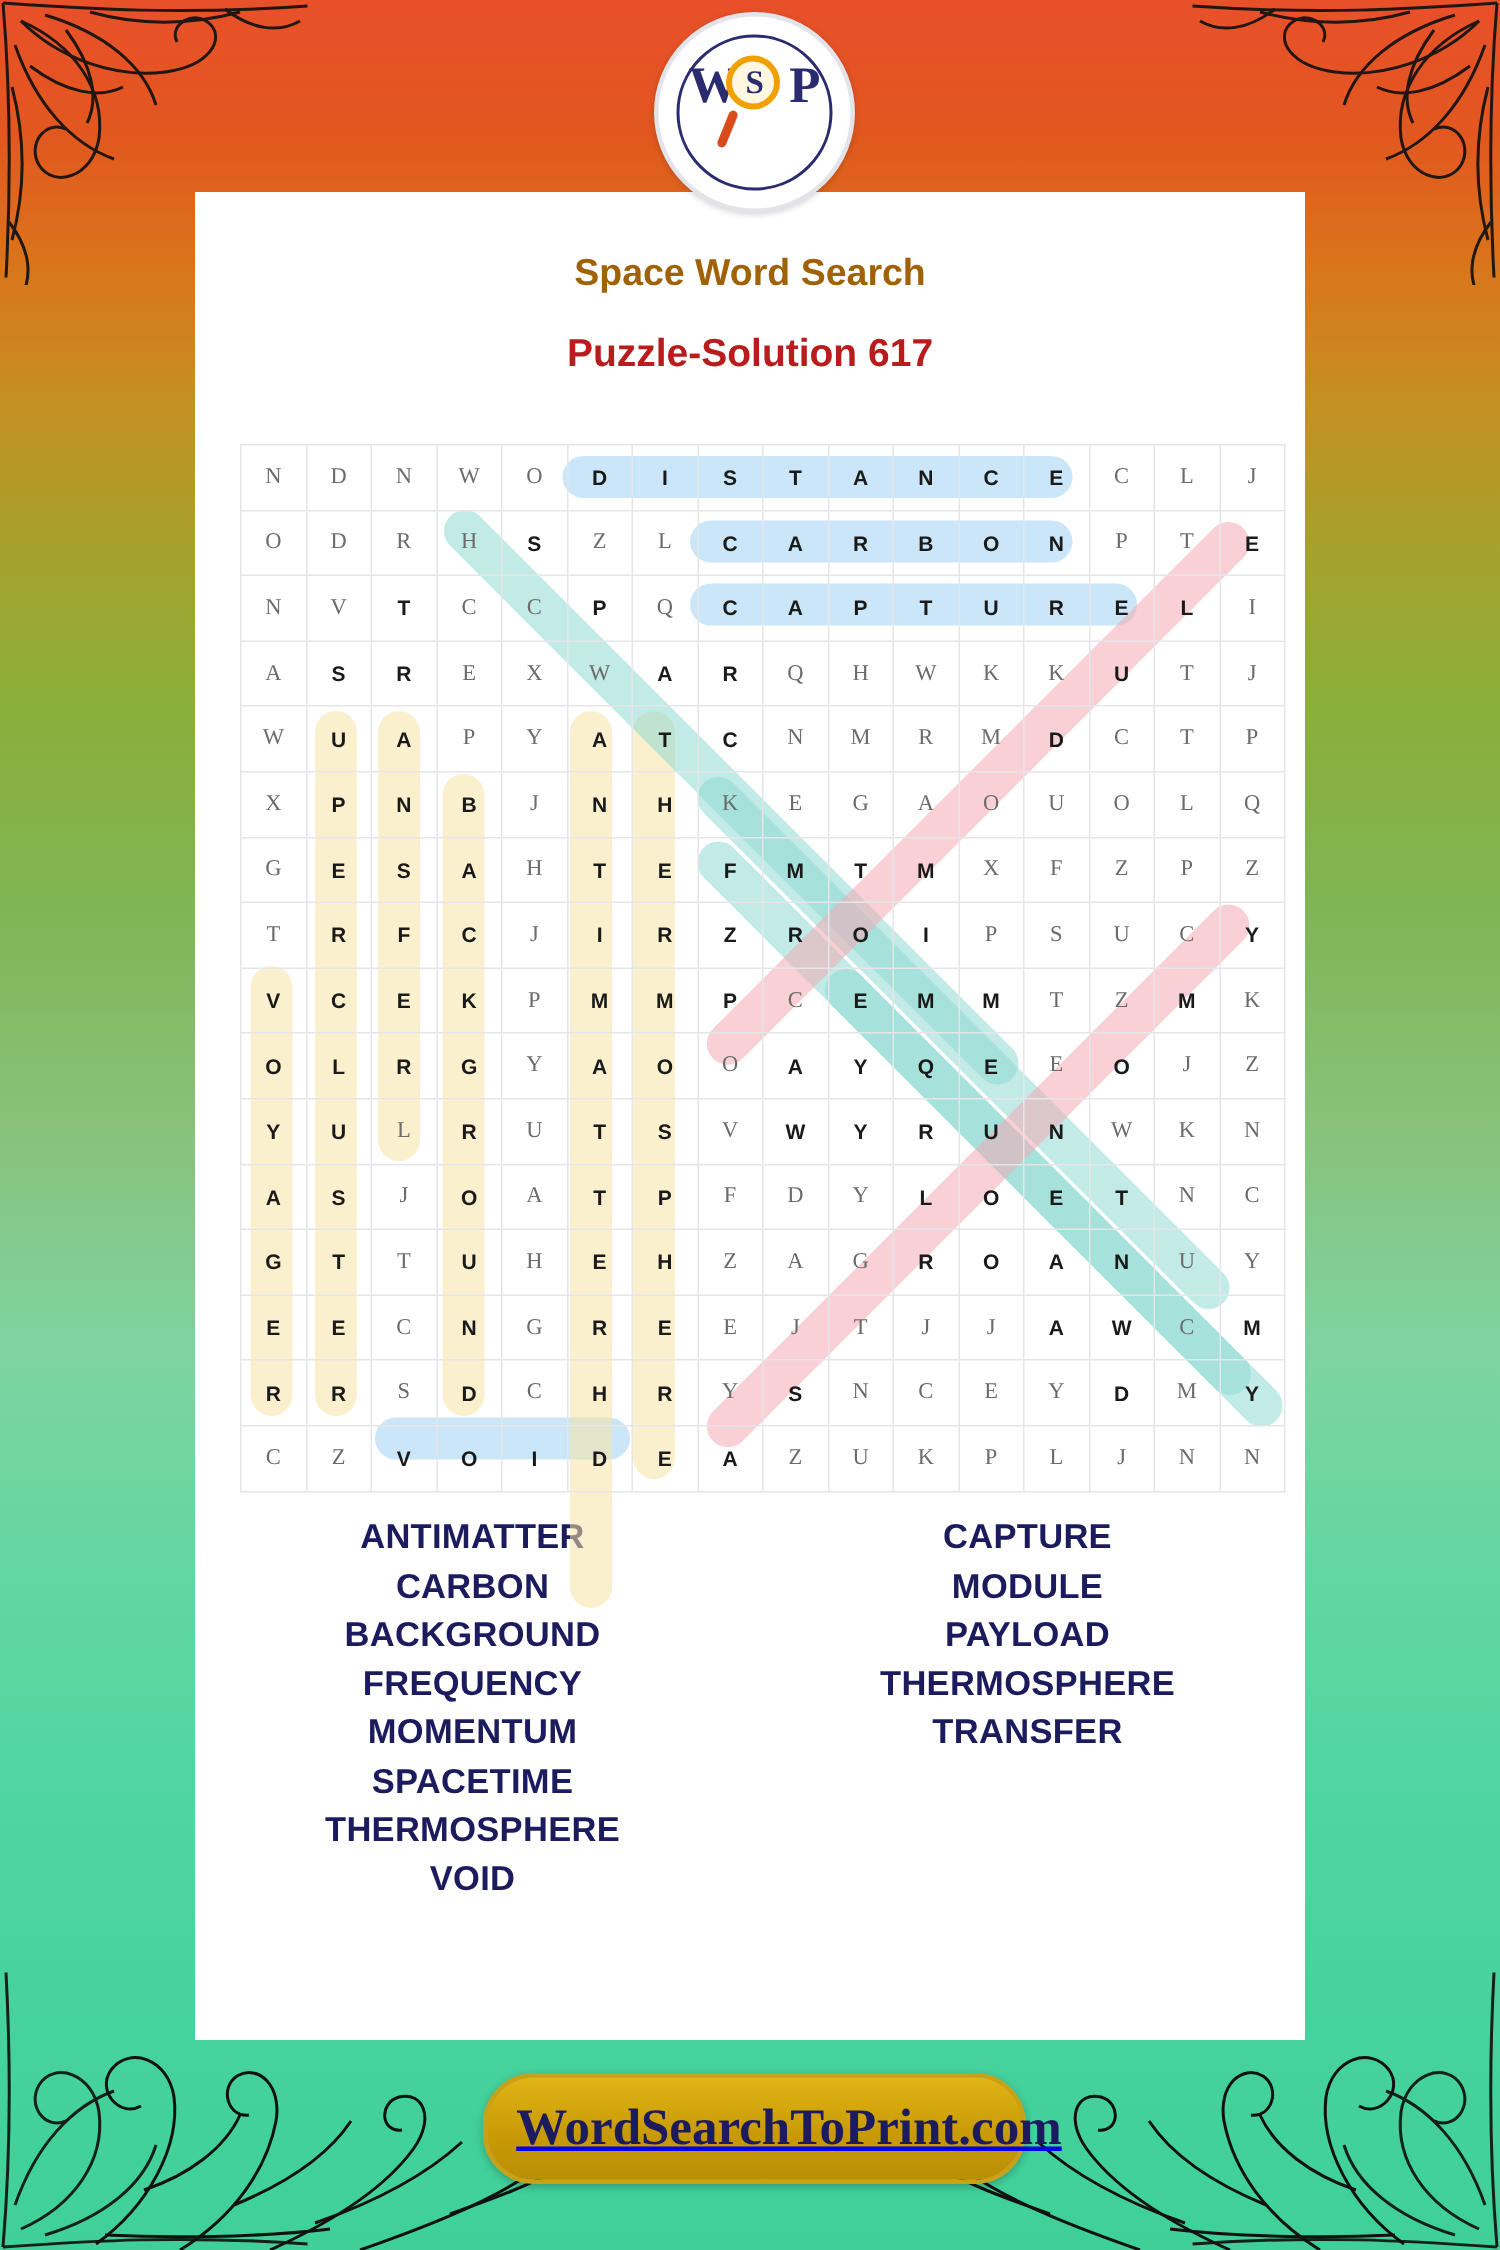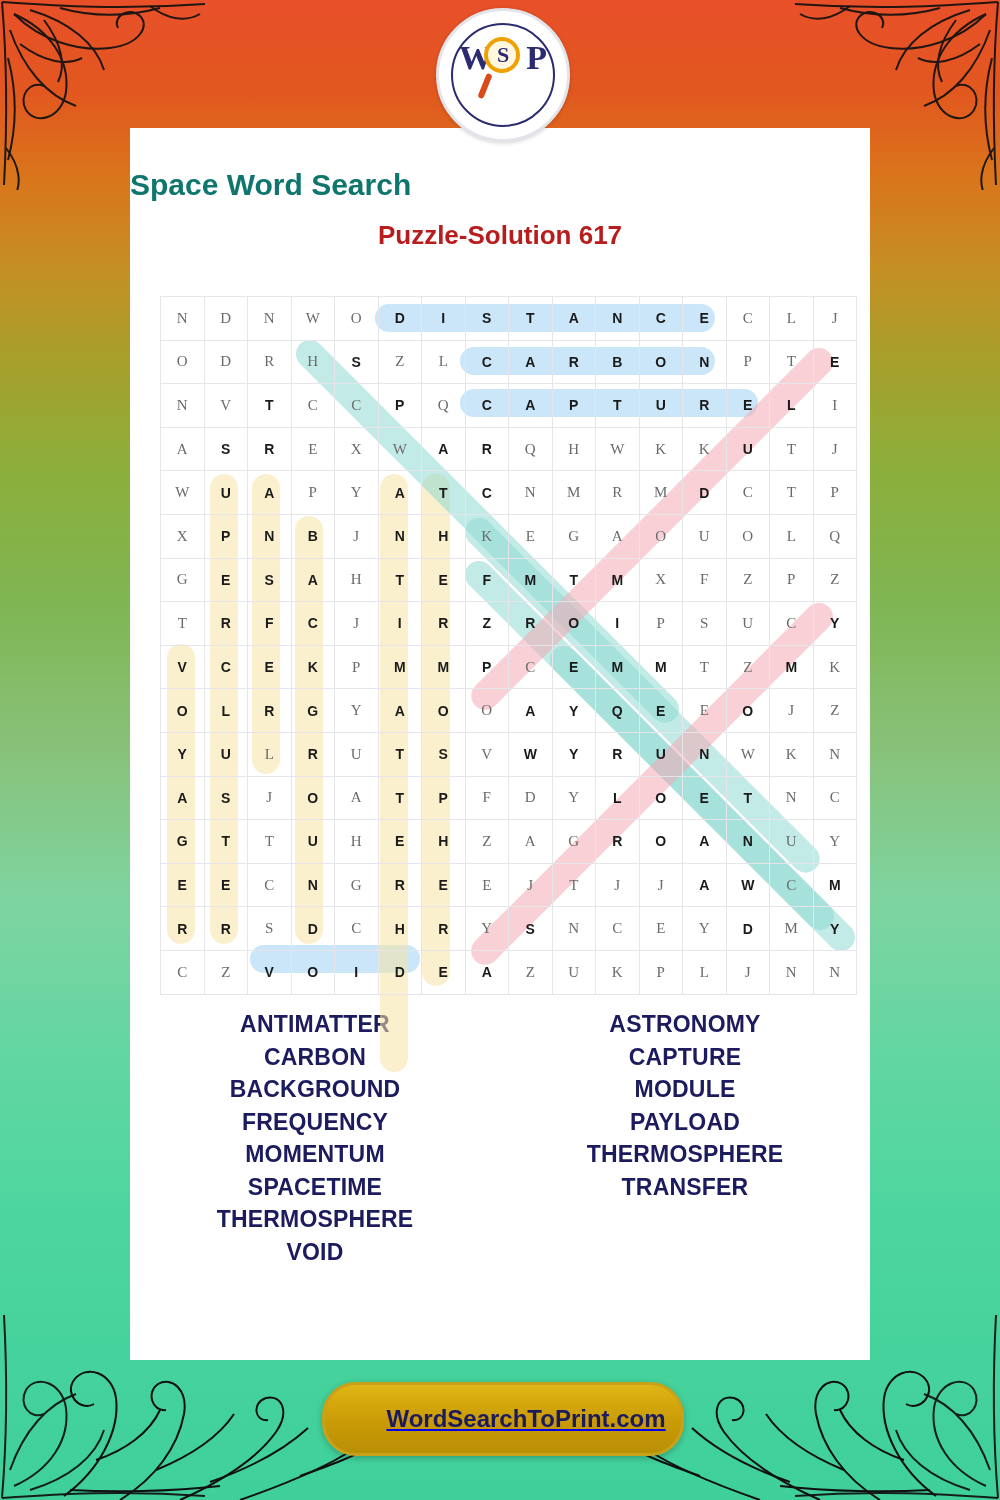--- a/index.html
+++ b/index.html
@@ -124,23 +124,24 @@
     transform: rotate(22deg);
     border-radius: 3px;
   }
 
   
   #title {
     position: absolute;
     top: 40px;
     left: 0;
     width: 100%;
-    font-size: 30px;
+    text-align: center;
+    font-size: 25px;
     font-weight: bold;
-    color: #0f766e;
+    color: #a16207;
   }
   #subtitle {
     position: absolute;
     top: 92px;
     left: 0;
     width: 100%;
     text-align: center;
     font-size: 26px;
     font-weight: bold;
     color: #b91c1c;
@@ -228,24 +229,24 @@
     border-radius: 34px;
     background: linear-gradient(180deg, #e0b515 0%, #c99a06 55%, #b98f05 100%);
     border: 3px solid #c8a11a;
     box-shadow: 0 2px 6px rgba(0,0,0,0.25);
     display: flex;
     align-items: center;
     justify-content: center;
     z-index: 6;
   }
   #footer-btn span {
-    font-size: 24px;
+    font-size: 34px;
     font-weight: bold;
     color: #1b1b5e;
-    font-family: Liberation Sans, sans-serif;
+    font-family: Liberation Serif, serif;
     margin-left: 46px;
   }
 </style>
 </head>
 <body>
 
 <div id="page">
 
   <svg class="corner tl" viewBox="0 0 210 190">
     <g fill="none" stroke="#111" stroke-width="2">
@@ -670,21 +671,20 @@
         <div>ANTIMATTER</div>
         <div>CARBON</div>
         <div>BACKGROUND</div>
         <div>FREQUENCY</div>
         <div>MOMENTUM</div>
         <div>SPACETIME</div>
         <div>THERMOSPHERE</div>
         <div>VOID</div>
       </div>
       <div class="wcol">
-        <div>ASTRONOMY</div>
         <div>CAPTURE</div>
         <div>MODULE</div>
         <div>PAYLOAD</div>
         <div>THERMOSPHERE</div>
         <div>TRANSFER</div>
       </div>
     </div>
   </div>
 
   <a id="footer-btn" href="#">

